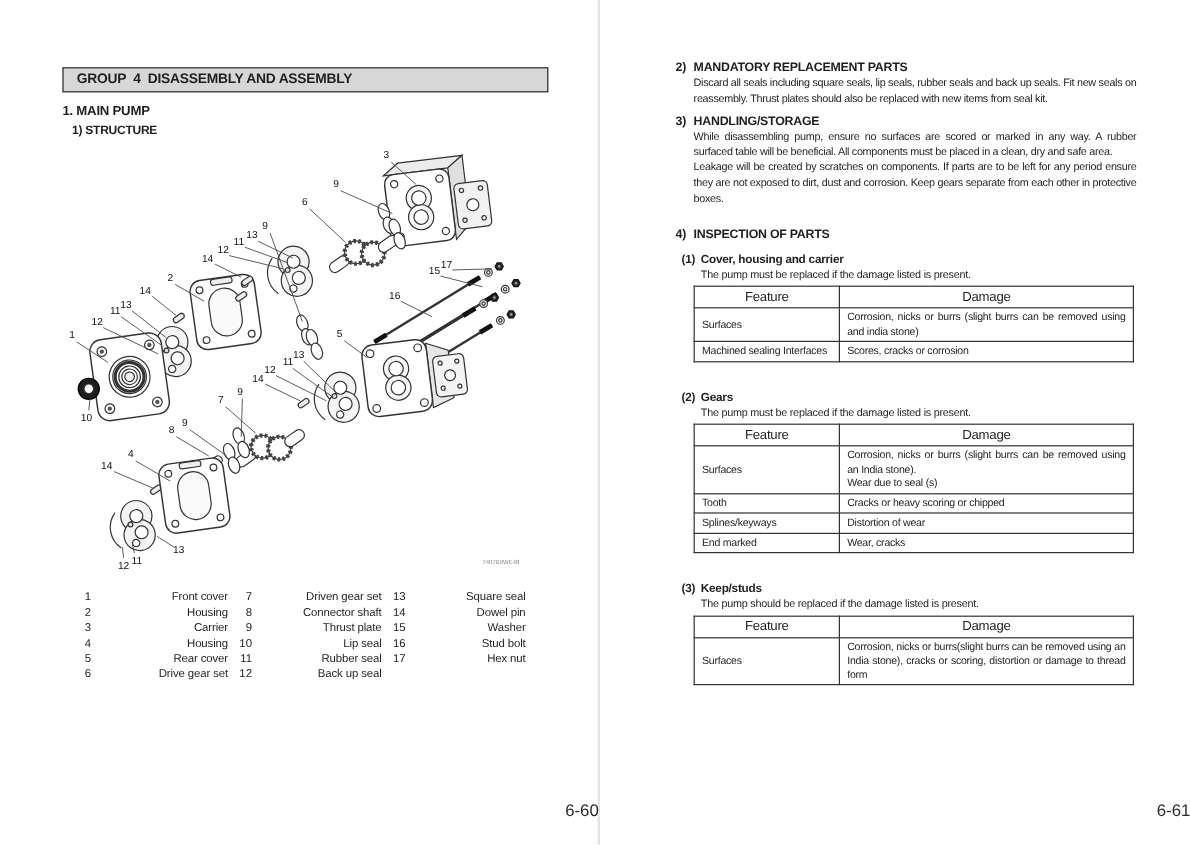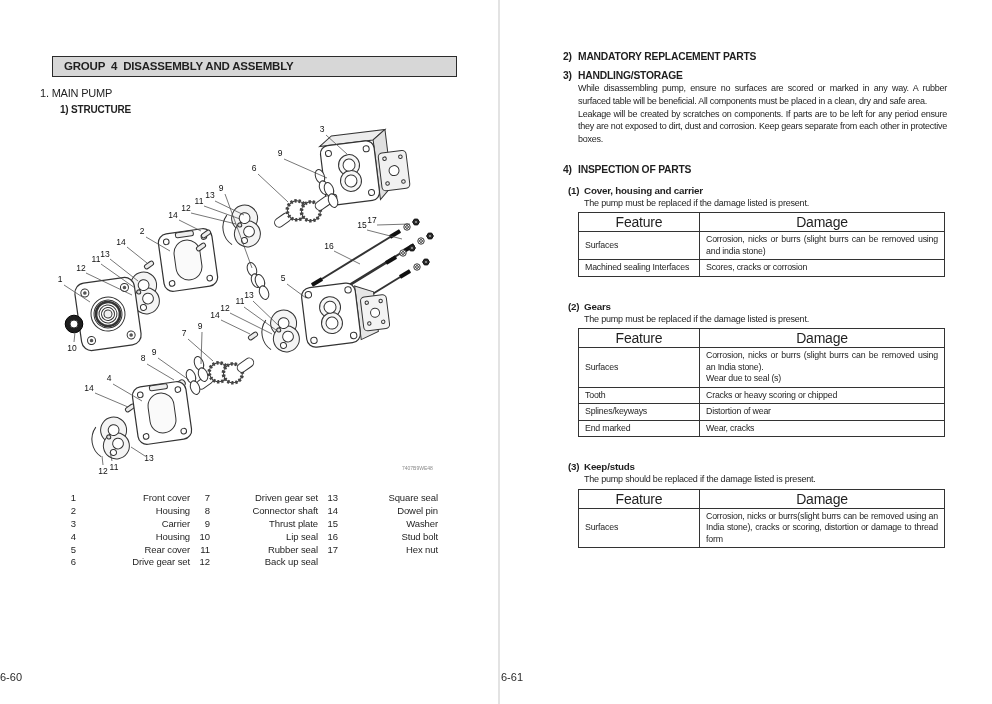--- a/index.html
+++ b/index.html
@@ -5,48 +5,48 @@
   html,body{margin:0;padding:0;background:#ffffff;}
   .sheet{position:relative;width:992px;height:704px;background:#fff;overflow:hidden;
          font-family:"Liberation Sans",sans-serif;color:#1f1f1f;}
   .divider{position:absolute;left:498px;top:0;width:2px;height:704px;background:#e3e3e3;}
 
   
   .page-left{position:absolute;left:0;top:0;width:499px;height:704px;}
   .group-header{position:absolute;left:52px;top:56px;width:392px;height:19px;
       background:#d7d7d7;border:1.4px solid #2b2b2b;line-height:19px;
       font-size:11.5px;font-weight:700;padding-left:11px;letter-spacing:-0.2px;white-space:pre;}
-  .title1{position:absolute;left:40px;top:87px;font-size:11px;font-weight:400;letter-spacing:-0.2px;}
+  .title1{position:absolute;left:52px;top:87px;font-size:11px;font-weight:700;letter-spacing:-0.2px;}
   .title2{position:absolute;left:60px;top:104px;font-size:10px;font-weight:700;letter-spacing:-0.2px;}
   .diagram-wrap{position:absolute;left:50px;top:118px;width:440px;height:362px;}
   .callout{font-size:8.5px;fill:#111;text-anchor:middle;font-weight:400;}
   .leader{stroke:#4a4a4a;stroke-width:0.75;}
   .figcode{font-size:5px;fill:#8a8a8a;}
   .parts-list{position:absolute;left:56px;top:492px;width:400px;display:flex;font-size:9.5px;}
   .pcol{display:flex;flex-direction:column;}
   .pcol1{width:134px;}.pcol2{width:128px;}.pcol3{width:120px;}
   .prow{display:flex;height:12.9px;line-height:12.9px;}
   .pn{width:20px;text-align:right;margin-right:11px;}
   .pname{flex:1;letter-spacing:-0.1px;text-align:right;}
-  .page-num{position:absolute;bottom:21px;width:100%;text-align:left;font-size:11px;color:#2a2a2a;}
+  .page-num{position:absolute;bottom:21px;width:100%;text-align:right;font-size:14px;color:#2a2a2a;}
 
   
   .page-right{position:absolute;left:501px;top:0;width:491px;height:704px;}
   .rp-content{position:absolute;left:62px;top:50px;width:384px;}
   .sec-head{display:flex;font-weight:700;font-size:10.3px;letter-spacing:-0.2px;line-height:13px;}
   .sec-num{width:15px;flex:none;}
   .sec-body{margin-left:15px;font-size:9px;line-height:12.8px;letter-spacing:-0.25px;
             text-align:justify;white-space:pre-line;color:#252525;}
   .sub-head{display:flex;font-weight:700;font-size:9.8px;letter-spacing:-0.2px;line-height:12px;margin-left:5px;}
   .sub-num{width:14px;flex:none;margin-right:2px;}
   .sub-body{margin-left:21px;font-size:9px;line-height:12.5px;letter-spacing:-0.2px;color:#252525;}
   table.insp{border-collapse:collapse;margin-left:15px;margin-top:3px;width:367px;
              border:1.5px solid #333;}
   table.insp th,table.insp td{border:1px solid #333;font-weight:400;}
-  table.insp th{font-size:14px;text-align:center;height:15px;letter-spacing:-0.2px;}
+  table.insp th{font-size:11px;text-align:center;height:15px;letter-spacing:-0.2px;}
   table.insp td{font-size:8.8px;line-height:11.5px;letter-spacing:-0.2px;vertical-align:middle;
                 padding:2px 6px;color:#252525;}
   td.feat{width:108px;}
   td.damage{white-space:pre-line;text-align:justify;margin-left:39px;}
   .gap1{height:6px;}.gap2{height:17px;}.gap3{height:9px;}.gap4{height:24px;}
 </style>
 </head>
 <body>
 
 <div class="sheet">
@@ -388,20 +388,21 @@
     <div class="page-num">6-60</div>
   </div>
 
   <div class="page-right">
     <div class="rp-content">
 
       <div class="sec-head">
         <span class="sec-num">2)</span>
         <span>MANDATORY REPLACEMENT PARTS</span>
       </div>
+      <div class="sec-body">Discard all seals including square seals, lip seals, rubber seals and back up seals. Fit new seals on reassembly.  Thrust plates should also be replaced with new items from seal kit.</div>
 
       <div class="gap1"></div>
       <div class="sec-head">
         <span class="sec-num">3)</span>
         <span>HANDLING/STORAGE</span>
       </div>
       <div class="sec-body">While disassembling pump, ensure no surfaces are scored or marked in any way. A rubber surfaced table will be beneficial. All components must be placed in a clean, dry and safe area.
 Leakage will be created by scratches on components. If parts are to be left for any period ensure they are not exposed to dirt, dust and corrosion. Keep gears separate from each other in protective boxes.</div>
 
       <div class="gap2"></div>

